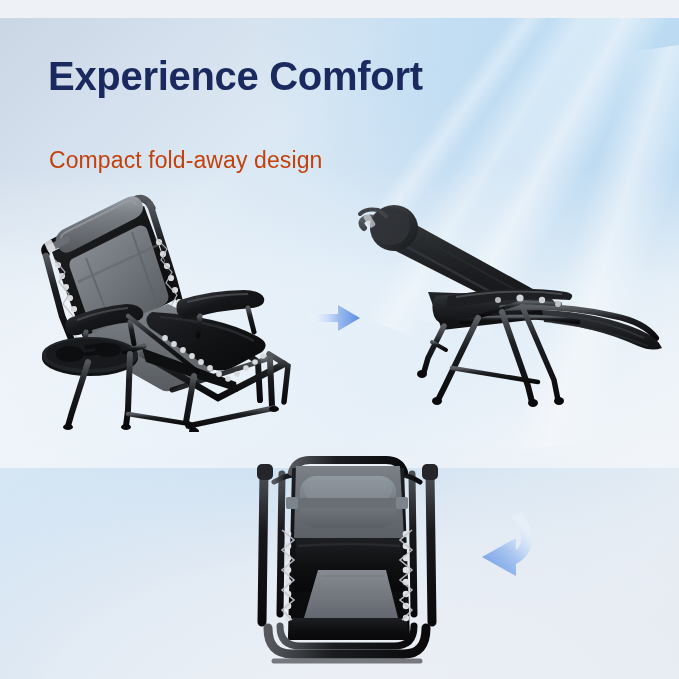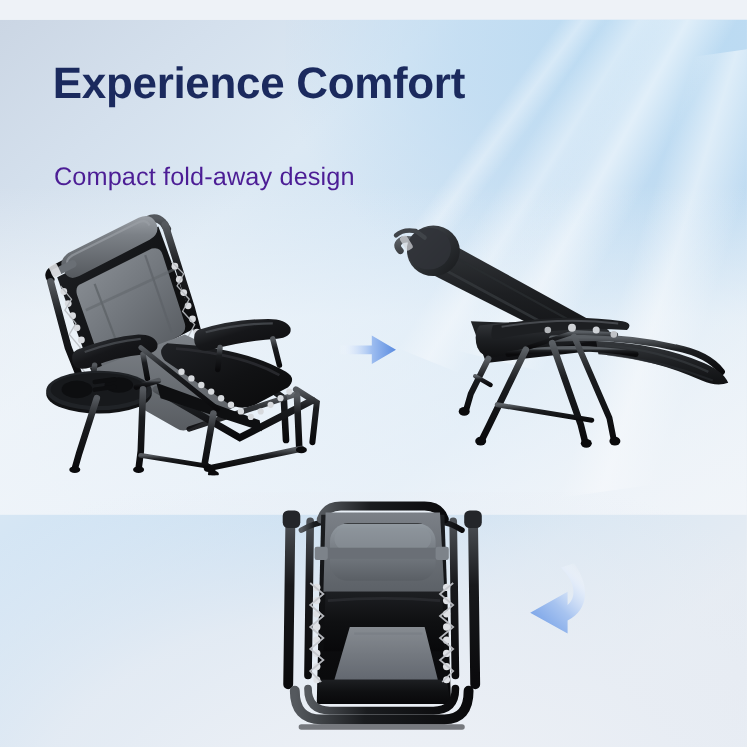--- a/index.html
+++ b/index.html
@@ -61,21 +61,21 @@
   }
   
   .headline{
     position:absolute;left:48px;top:36px;width:560px;
     font-size:40px;line-height:1.14;font-weight:bold;
     letter-spacing:-0.3px;color:#1b2a5e;
   }
   .headline .l2{display:block;}
   .subtitle{
     position:absolute;left:49px;top:129px;
-    font-size:23px;font-weight:normal;color:#4c1d95;letter-spacing:.1px;
+    font-size:23px;font-weight:normal;color:#c2410c;letter-spacing:.1px;
   }
   
   .arrow-straight{position:absolute;left:308px;top:286px;width:52px;height:28px;}
   .arrow-curved{position:absolute;left:466px;top:492px;width:76px;height:76px;}
   
   .stage{position:absolute;}
   #chair-upright{left:22px;top:168px;width:290px;height:246px;}
   #chair-reclined{left:352px;top:182px;width:312px;height:216px;}
   #chair-folded{left:234px;top:424px;width:226px;height:238px;}
   .stage svg{display:block;width:100%;height:100%;}

